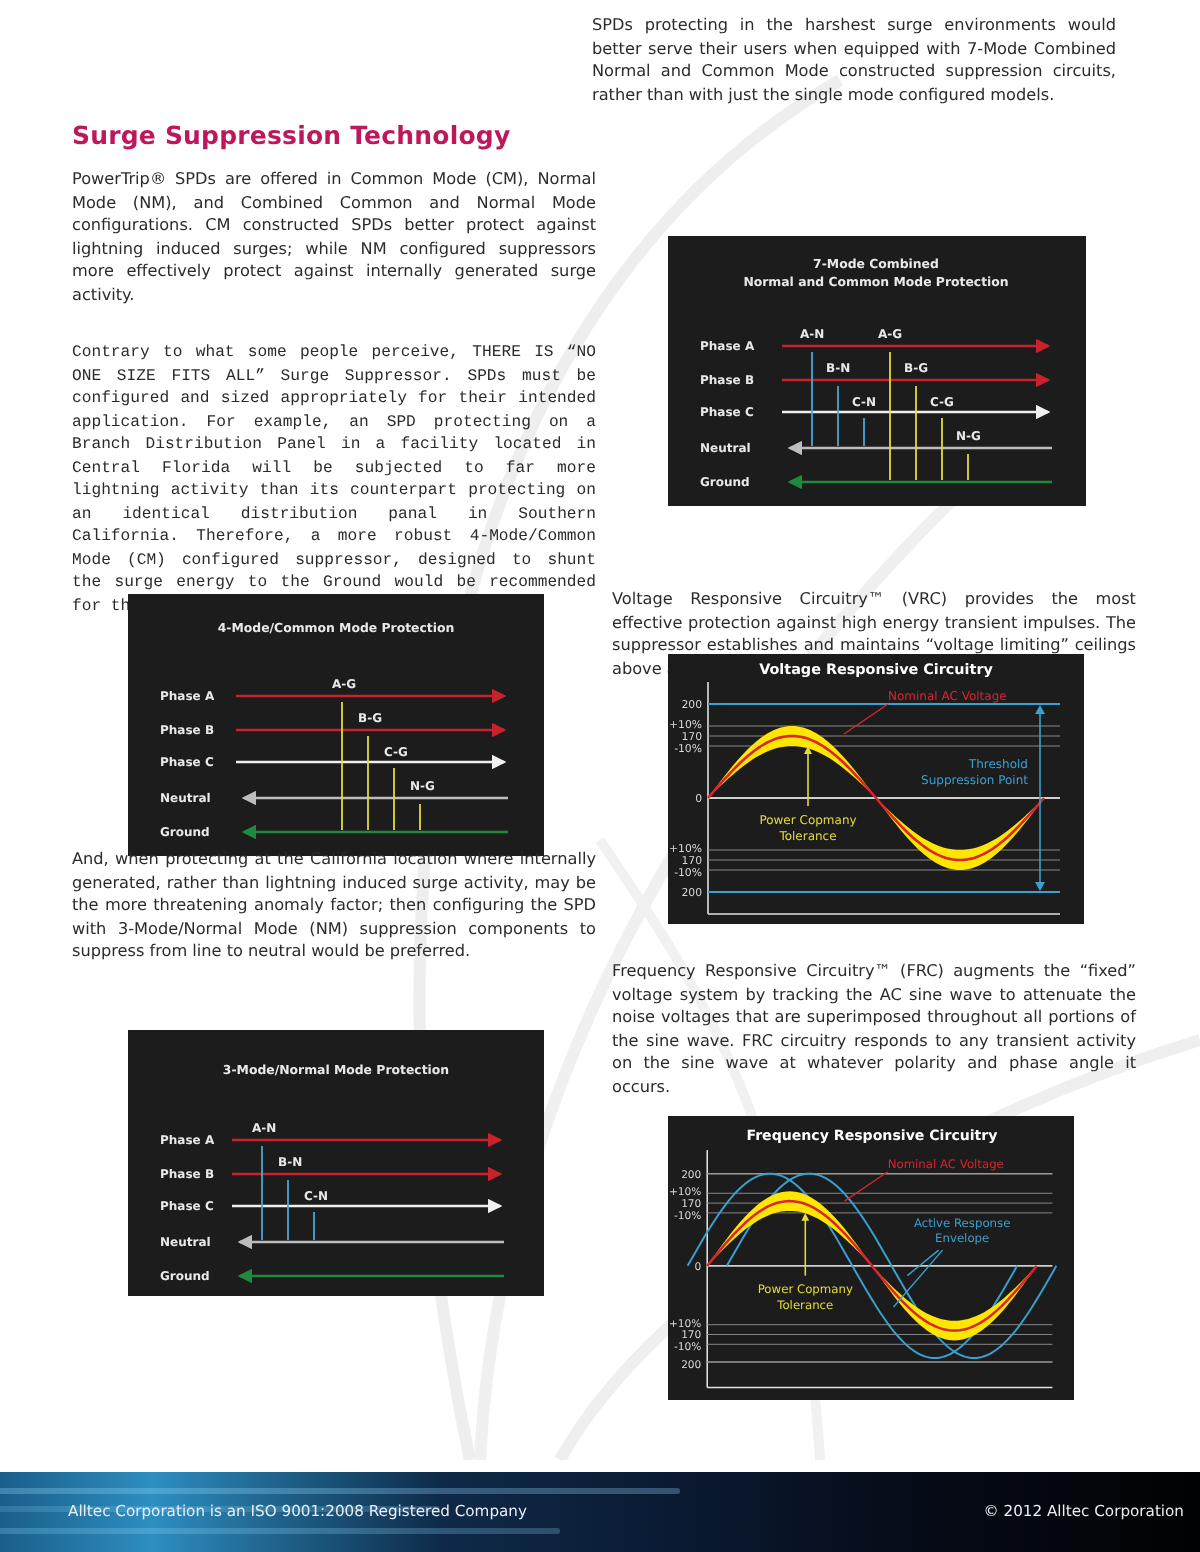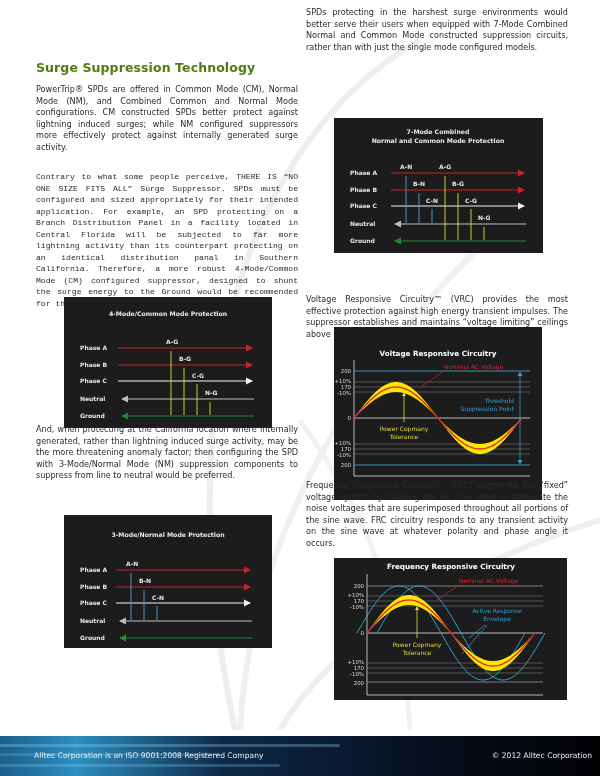--- a/index.html
+++ b/index.html
@@ -1,32 +1,32 @@
 <!DOCTYPE html>
 <html><head>
 <meta charset="utf-8">
 <style>
   html,body{margin:0;padding:0;}
   body{width:600px;height:776px;position:relative;background:#fff;overflow:hidden;
        font-family:"DejaVu Sans",sans-serif;color:#2a2a2a;}
   .wm{position:absolute;left:0;top:0;width:600px;height:730px;pointer-events:none;}
-  .title{position:absolute;left:36px;top:60px;font-size:12.5px;font-weight:bold;color:#4d7c0f;letter-spacing:0.1px;}
+  .title{position:absolute;left:36px;top:60px;font-size:12.5px;font-weight:bold;color:#be185d;letter-spacing:0.1px;}
   .para{position:absolute;font-size:8.1px;line-height:11.5px;text-align:justify;color:#2b2b2b;margin:0;}
   .p1{left:36px;top:84px;width:262px;}
   .p2{left:36px;top:171px;width:262px;font-family:Liberation Mono, monospace;}
   .p3{left:36px;top:424px;width:262px;}
-  .p4{left:306px;top:7px;width:262px;}
+  .p4{left:296px;top:7px;width:262px;}
   .p5{left:306px;top:270px;width:262px;margin-top:24px;}
   .p6{left:306px;top:480px;width:262px;}
   .diagram{position:absolute;background:#1c1c1c;}
   .d4{left:64px;top:297px;width:208px;height:131px;}
   .d3{left:64px;top:515px;width:208px;height:133px;}
   .d7{left:334px;top:118px;width:209px;height:135px;}
-  .dv{left:334px;top:327px;width:208px;height:173px;text-decoration:underline;}
-  .df{left:334px;top:558px;width:233px;height:142px;}
+  .dv{left:334px;top:327px;width:208px;height:135px;text-decoration:underline;}
+  .df{left:334px;top:558px;width:203px;height:142px;}
   .diagram svg{position:absolute;left:0;top:0;width:100%;height:100%;}
   .dlabel{font-family:"DejaVu Sans",sans-serif;font-weight:bold;font-size:6px;fill:#e8e8e8;}
   .dtitle{font-family:"DejaVu Sans",sans-serif;font-weight:bold;font-size:6.2px;fill:#e8e8e8;}
   .ctitle{font-family:"DejaVu Sans",sans-serif;font-weight:bold;font-size:7.2px;fill:#ffffff;}
   .tick{font-family:"DejaVu Sans",sans-serif;font-size:5.4px;fill:#d8d8d8;}
   .note{font-family:"DejaVu Sans",sans-serif;font-size:6px;}
   .footer{position:absolute;left:0;top:736px;width:600px;height:40px;
           background:linear-gradient(90deg,#1a5e8a 0%,#2d8ec0 12%,#0e2a48 35%,#0a1830 55%,#050a14 75%,#000 100%);overflow:hidden;padding-left:32px;}
   .footer .streak{position:absolute;left:-20px;height:3px;border-radius:3px;background:rgba(150,220,255,0.55);}
   .footer .txt{position:absolute;top:15px;font-size:7.6px;color:#e9eef4;}

